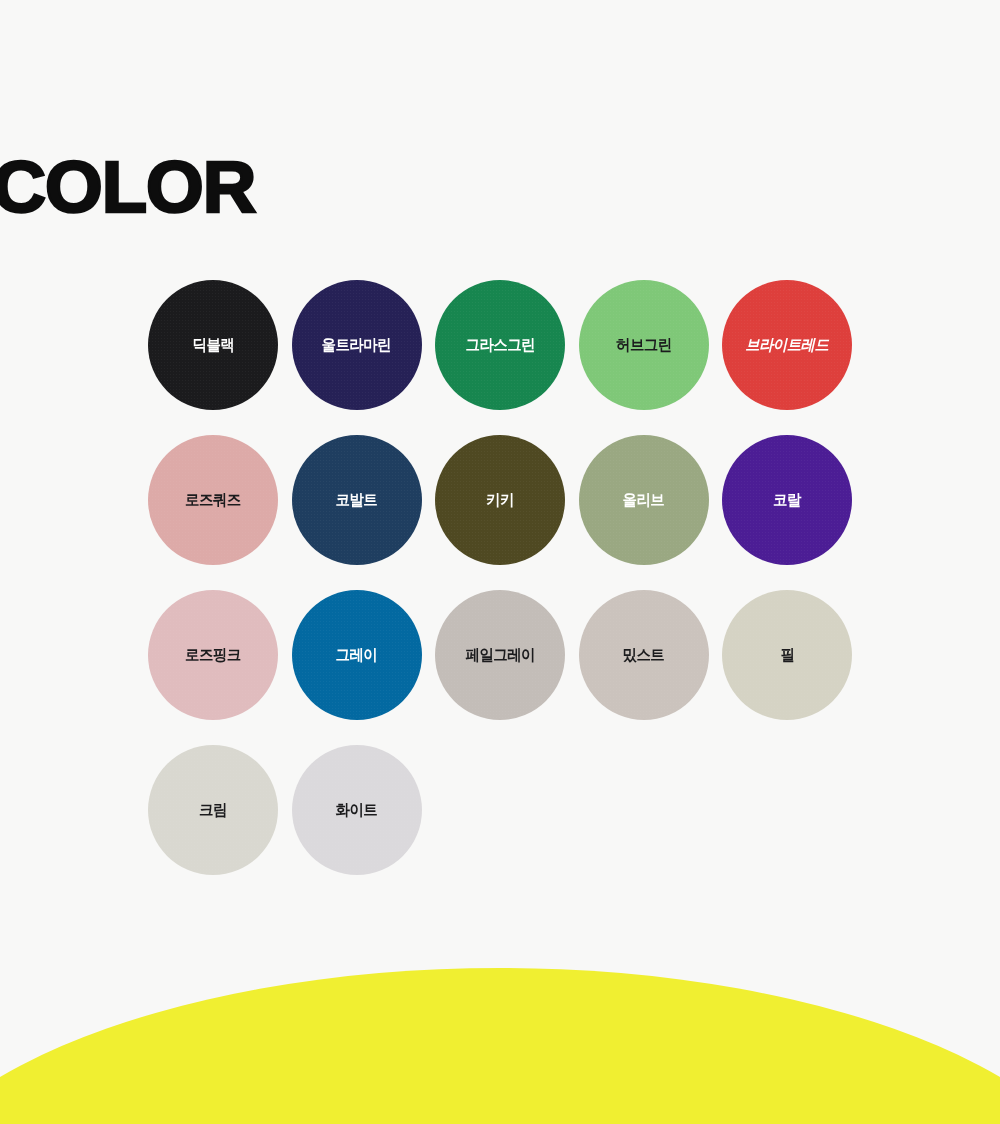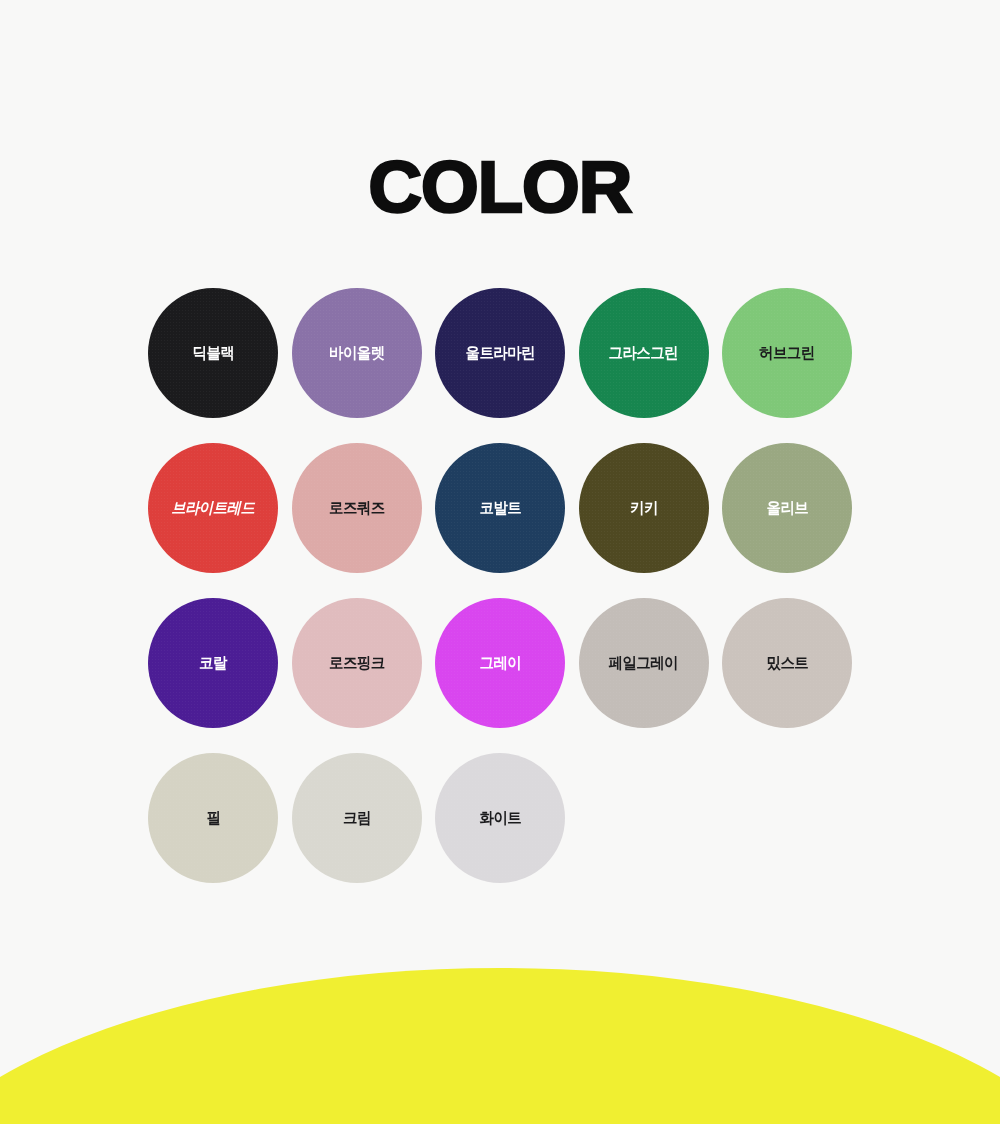--- a/index.html
+++ b/index.html
@@ -21,39 +21,38 @@
     overflow: hidden;
     background: #f8f8f7;
   }
 
   
   .title-wrap {
     position: absolute;
     top: 152px;
     left: 0;
     width: 1000px;
-    text-align: center;
   }
   .title {
     display: inline-block;
     font-family: "Liberation Sans", "DejaVu Sans", sans-serif;
     font-size: 70px;
     line-height: 70px;
     font-weight: 700;
     letter-spacing: -1px;
     color: #0d0d0d;
     transform: scaleX(1.06) scaleY(1.03);
     transform-origin: center center;
     -webkit-text-stroke: 2.6px #0d0d0d;
   }
 
   
   .grid {
     position: absolute;
-    top: 288px;
+    top: 280px;
     left: 148px;
     width: 704px;
     display: grid;
     grid-template-columns: repeat(5, 130px);
     grid-template-rows: repeat(4, 130px);
     column-gap: 13.5px;
     row-gap: 25px;
   }
   .swatch {
     width: 130px;
@@ -107,23 +106,20 @@
 <div id="page" style="background: rgb(248, 248, 247);">
 
   <div class="title-wrap">
     <span class="title" style="color: rgb(13, 13, 13); -webkit-text-stroke: 2.6px rgb(13, 13, 13);">COLOR</span>
   </div>
 
   <div class="grid">
       <div class="swatch" style="background: rgb(27, 27, 29);">
         <span class="swatch-label" style="color: rgb(255, 255, 255);">딕블랙</span>
       </div>
-      <div class="swatch" style="background: rgb(138, 114, 168);">
-        <span class="swatch-label" style="color: rgb(255, 255, 255);">바이올렛</span>
-      </div>
       <div class="swatch" style="background: rgb(38, 33, 86);">
         <span class="swatch-label" style="color: rgb(255, 255, 255);">울트라마린</span>
       </div>
       <div class="swatch" style="background: rgb(23, 134, 79); text-align: right;">
         <span class="swatch-label" style="color: rgb(255, 255, 255);">그라스그린</span>
       </div>
       <div class="swatch" style="background: rgb(127, 200, 120);">
         <span class="swatch-label" style="color: rgb(27, 27, 29);">허브그린</span>
       </div>
       <div class="swatch" style="background: rgb(222, 63, 60); font-style: italic;">
@@ -140,21 +136,21 @@
       </div>
       <div class="swatch" style="background: rgb(154, 168, 130);">
         <span class="swatch-label" style="color: rgb(255, 255, 255);">올리브</span>
       </div>
       <div class="swatch" style="background: #4c1d95;">
         <span class="swatch-label" style="color: rgb(255, 255, 255);">코랄</span>
       </div>
       <div class="swatch" style="background: rgb(224, 188, 190);">
         <span class="swatch-label" style="color: rgb(27, 27, 29);">로즈핑크</span>
       </div>
-      <div class="swatch" style="background: #d946ef;">
+      <div class="swatch" style="background: #0369a1;">
         <span class="swatch-label" style="color: rgb(255, 255, 255);">그레이</span>
       </div>
       <div class="swatch" style="background: rgb(195, 189, 184);">
         <span class="swatch-label" style="color: rgb(27, 27, 29);">페일그레이</span>
       </div>
       <div class="swatch" style="background: rgb(203, 195, 189);">
         <span class="swatch-label" style="color: rgb(27, 27, 29);">밌스트</span>
       </div>
       <div class="swatch" style="background: rgb(213, 211, 196);">
         <span class="swatch-label" style="color: rgb(27, 27, 29);">필</span>

